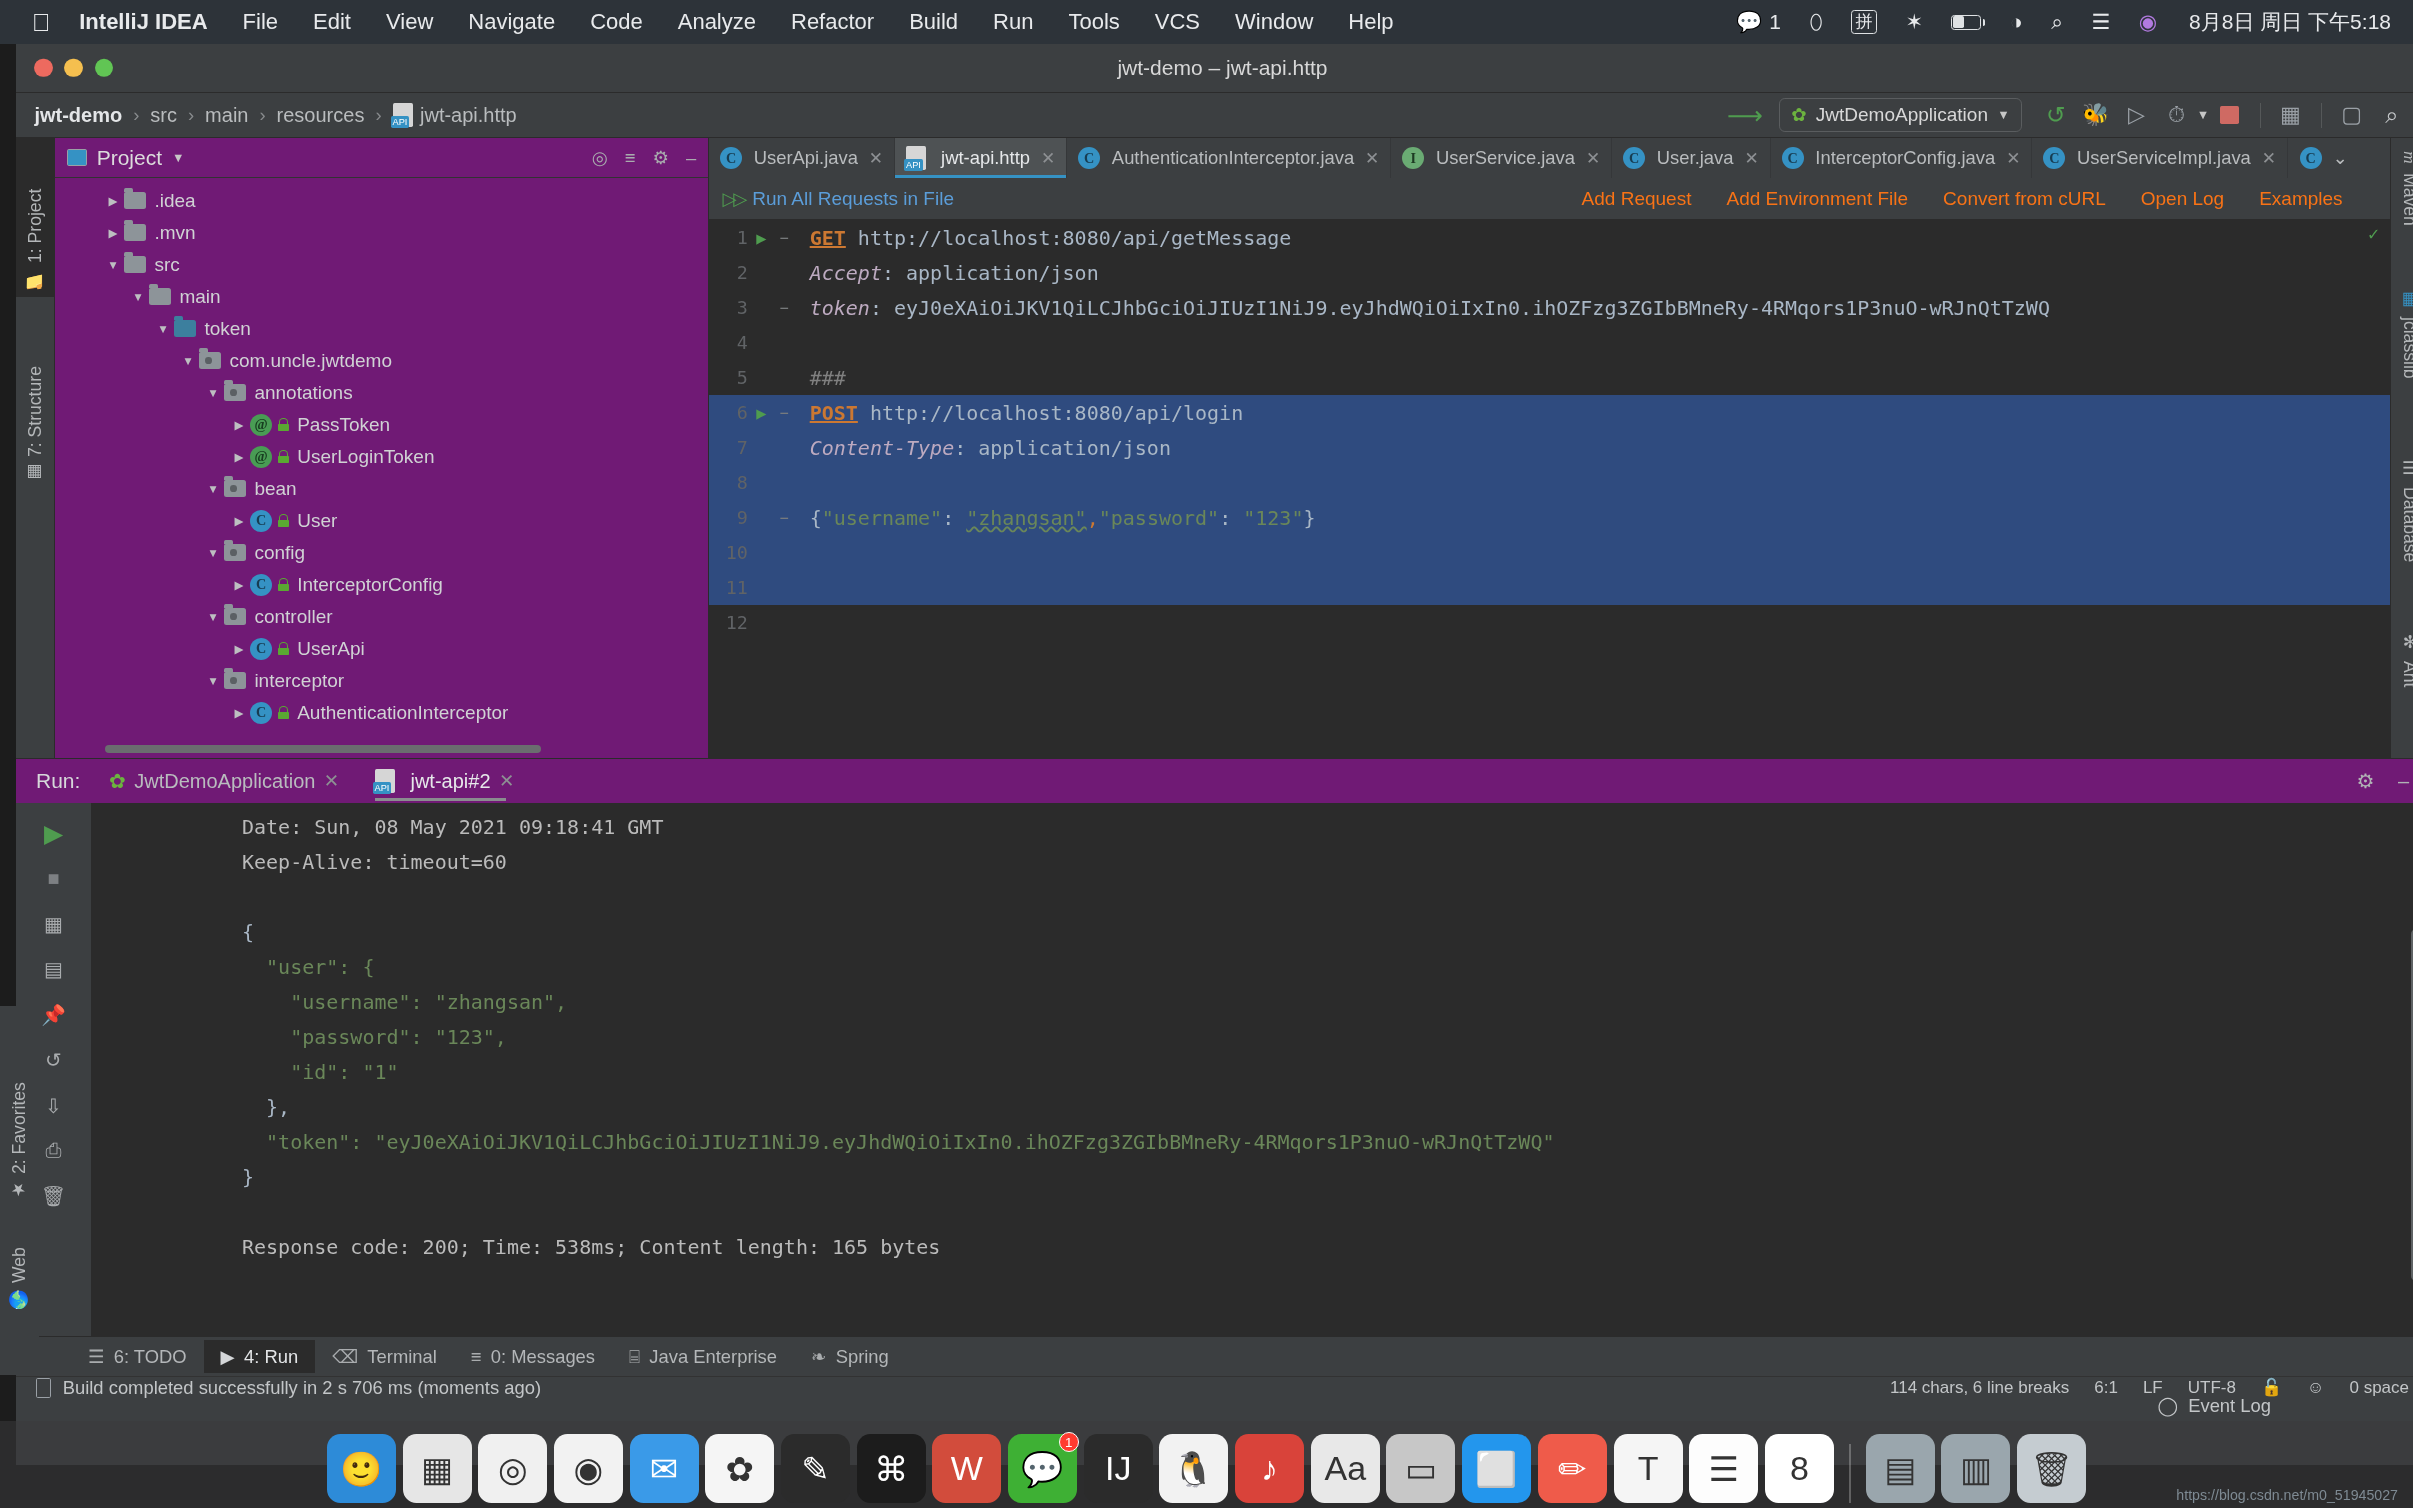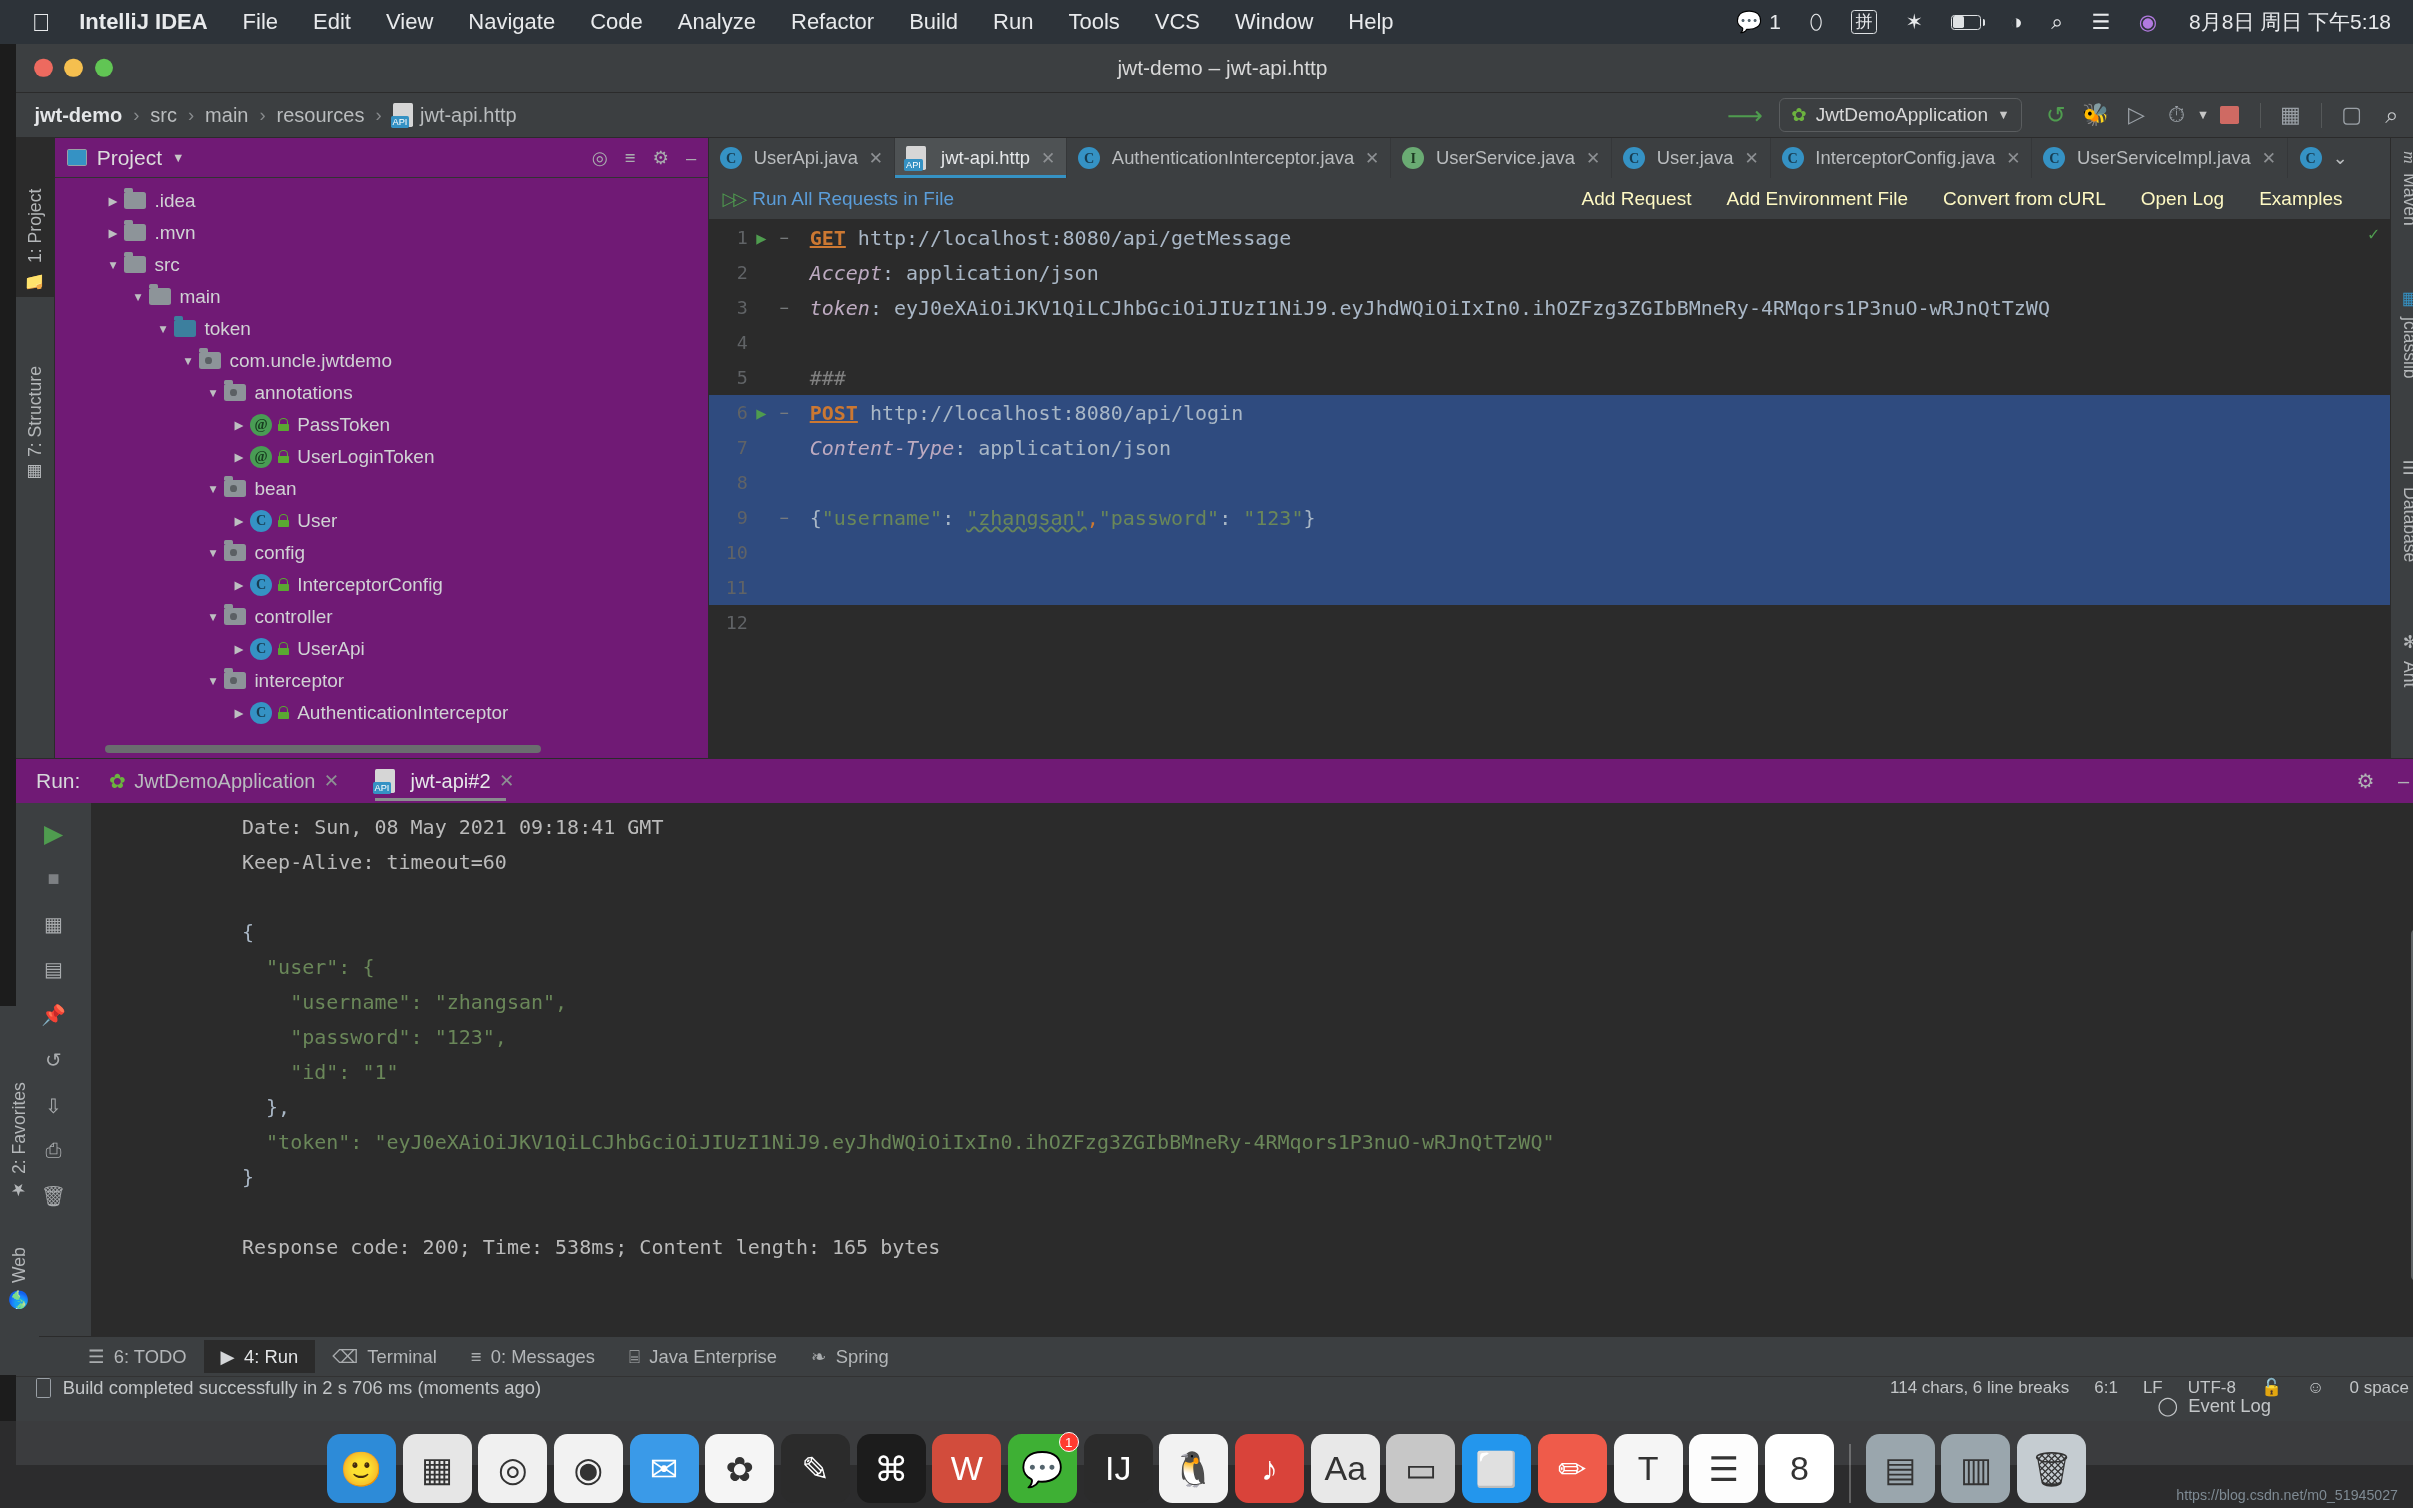--- a/index.html
+++ b/index.html
@@ -129,21 +129,21 @@
   .etab.active::after { content:""; position:absolute; left:0; right:0; bottom:0; height:3.4px; background:#3592c4; }
   .etab .x { color:#8d9093; font-size: 17px; margin-left: 3.4px;}
   .tabchev { display:flex; align-items:center; padding: 0 11.7px; color:#b9bcbe; font-size: 18.4px; gap:6.7px;}
 
   .httpbar {
     height: 42px; background: #3c3f41; display: flex; align-items: center;
     padding: 0 13.4px; border-bottom: 0.8px solid #2b2b2b; font-size: 19px;
   }
   .runall { color: #5b9dd9; display:flex; align-items:center; gap:8.4px; }
   .dblplay { color:#4f9c4f; font-size: 18.4px; letter-spacing:-3.4px;}
-  .httplinks { margin-left: auto; display:flex; gap: 35px; color:#fef9c3; padding-right: 34px;}
+  .httplinks { margin-left: auto; display:flex; gap: 35px; color:#f97316; padding-right: 34px;}
 
   .codearea { flex: 1; background: #2b2b2b; position: relative; overflow: hidden;
     font-family: "DejaVu Sans Mono", monospace; font-size: 20px; }
   .cline { display: flex; align-items: center; height: 35px; position: relative; }
   .cline.sel { background: #2f4b7f; }
   .gutter { width: 94px; flex: 0 0 94px; display:flex; align-items:center; justify-content:flex-end; padding-right: 10px; gap: 8.4px; }
   .lnum { color: #606366; font-size: 18.4px; width: 28.5px; text-align: right; }
   .runmark { color: #4f9c4f; font-size: 17px; width: 15px; }
   .fold { width: 13.4px; color: #7a7d7f; font-size: 15px; }
   .ctext { white-space: pre; color: #a9b7c6; padding-left: 6.7px; }

